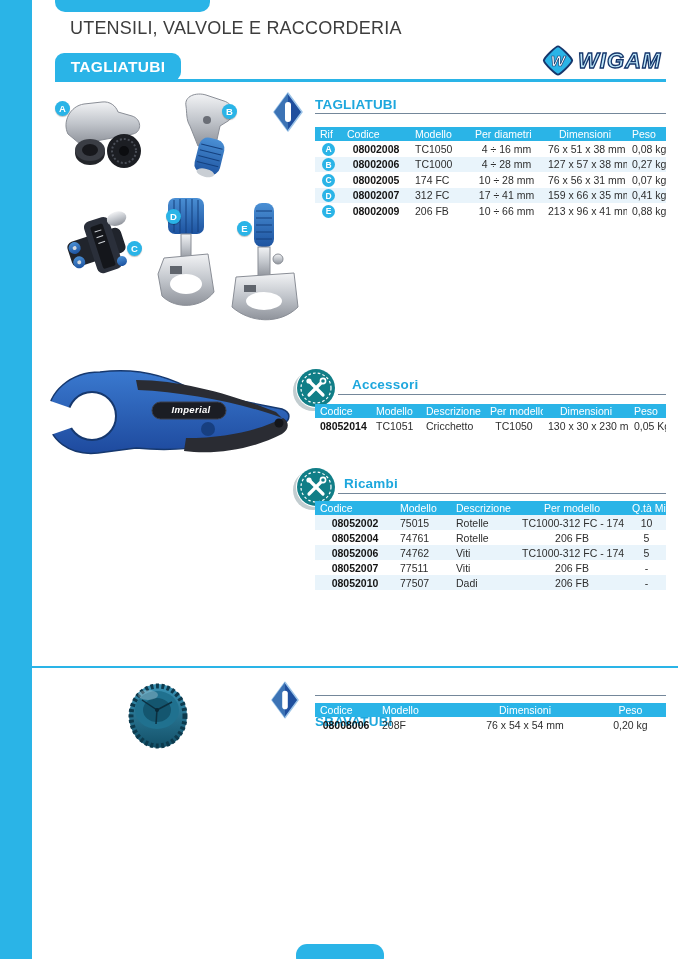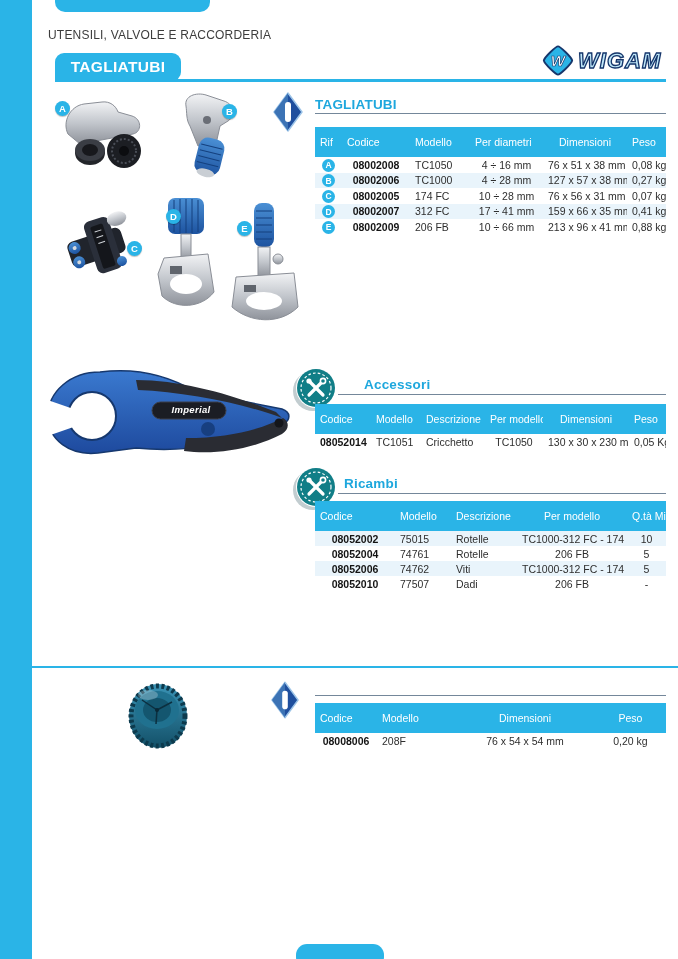--- a/index.html
+++ b/index.html
@@ -3,40 +3,40 @@
 <meta charset="utf-8">
 <style>
   * { box-sizing: border-box; }
   html,body { margin:0; padding:0; background:#ffffff; }
   .page {
     position:relative; width:678px; height:959px; background:#fff;
     font-family:"Liberation Sans", sans-serif; overflow:hidden;
   }
   .left-strip { position:absolute; left:0; top:0; width:32px; height:959px; background:#2ab4e7; }
   .top-tab { position:absolute; left:55px; top:-10px; width:155px; height:22px; background:#2ab4e7; border-radius:10px; }
-  .category { position:absolute; left:48px; top:18px; font-size:12px; color:#3d3d3d; letter-spacing:.2px;margin-top:10px; }
+  .category { position:absolute; left:70px; top:18px; font-size:18px; color:#3d3d3d; letter-spacing:.2px; }
   .section-tab {
     position:absolute; left:55px; top:53px; width:126px; height:28px; background:#2ab4e7;
     border-radius:9px 9px 9px 0; color:#fff; font-weight:bold; font-size:15.5px;
     display:flex; align-items:center; justify-content:center; letter-spacing:.3px;
   }
   .header-line { position:absolute; left:55px; top:79px; width:611px; height:3px; background:#2ab4e7; }
   .wigam { position:absolute; left:541px; top:45px; display:flex; align-items:center; gap:3px; }
   .wigam-text {
     font-size:22px; font-weight:bold; font-style:italic; letter-spacing:1px;
     color:#bfe7f8; -webkit-text-stroke:1.3px #16366b;
     text-shadow:0 0 1px #16366b;
   }
   .sec-title { position:absolute; color:#1ea7dd; font-weight:bold; font-size:13.5px; letter-spacing:.2px; }
   .sec-underline { position:absolute; height:1px; background:#74879a; }
   .divider { position:absolute; left:32px; top:666px; width:646px; height:2px; background:#2ab4e7; }
   .diamond-icon { position:absolute; }
   .tools-icon { position:absolute; border-radius:50%; box-shadow:-3px 3px 0 #c2cdd0; }
   .ptable { position:absolute; border-collapse:collapse; table-layout:fixed; font-size:10.5px; color:#2e2e2e; }
-  .ptable th { background:#2ab4e7; color:#fff; font-weight:normal; text-align:left; padding:1px 5px; height:30px; overflow:hidden; white-space:nowrap; }
+  .ptable th { background:#2ab4e7; color:#fff; font-weight:normal; text-align:left; padding:1px 5px; height:14px; overflow:hidden; white-space:nowrap; }
   .ptable th.c { text-align:center; }
   .ptable td { padding:1px 5px; height:15px; white-space:nowrap; overflow:hidden; }
   .ptable td.c { text-align:center; }
   .ptable td.codice { font-weight:bold; color:#141414;text-align:center; }
   .ptable tbody tr:nth-child(even) { background:#e9f4fb; }
   .ptable.stripe-odd tbody tr:nth-child(even) { background:#fff; }
   .ptable.stripe-odd tbody tr:nth-child(odd) { background:#e9f4fb; }
   .badge {
     display:inline-flex; align-items:center; justify-content:center;
     width:13px; height:13px; border-radius:50%; background:#2ab4e7;
@@ -262,21 +262,21 @@
   <svg class="tools-icon" style="left:296px; top:368px;" width="40" height="40" viewBox="0 0 40 40">
     <circle cx="20" cy="20" r="19" fill="#117e87"></circle>
     <circle cx="20" cy="20" r="15" fill="none" stroke="#ffffff" stroke-width="1.2" stroke-dasharray="2.6 2.2"></circle>
     <g stroke="#ffffff" stroke-width="3.2" stroke-linecap="round">
       <line x1="13" y1="27" x2="27" y2="13"></line>
       <line x1="13" y1="13" x2="27" y2="27"></line>
     </g>
     <circle cx="13" cy="13" r="2.6" fill="#ffffff"></circle>
     <circle cx="27" cy="13" r="2.6" fill="#117e87" stroke="#ffffff" stroke-width="1.6"></circle>
   </svg>
-  <div class="sec-title" style="left:364px; top:377px;text-align:center;">Accessori</div>
+  <div class="sec-title" style="left:352px; top:377px;text-align:center;">Accessori</div>
   <div class="sec-underline" style="left:338px; top:394px; width:328px;"></div>
 
   <table class="ptable" style="left:315px; top:404px; width:351px;">
     <colgroup>
         <col style="width:56px">
         <col style="width:50px">
         <col style="width:64px">
         <col style="width:58px">
         <col style="width:86px">
         <col style="width:37px">
@@ -349,20 +349,27 @@
         <td class="c">5</td>
       </tr>
       <tr>
         <td class="codice">08052006</td>
         <td>74762</td>
         <td>Viti</td>
         <td class="c">TC1000-312 FC - 174 FC</td>
         <td class="c">5</td>
       </tr>
       <tr>
+        <td class="codice">08052007</td>
+        <td>77511</td>
+        <td>Viti</td>
+        <td class="c">206 FB</td>
+        <td class="c">-</td>
+      </tr>
+      <tr>
         <td class="codice">08052010</td>
         <td>77507</td>
         <td>Dadi</td>
         <td class="c">206 FB</td>
         <td class="c">-</td>
       </tr>
     </tbody>
   </table>
 
   <div class="divider"></div>

